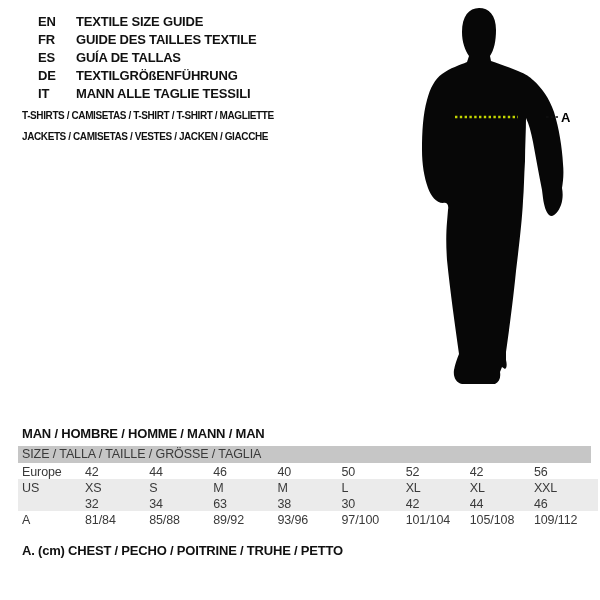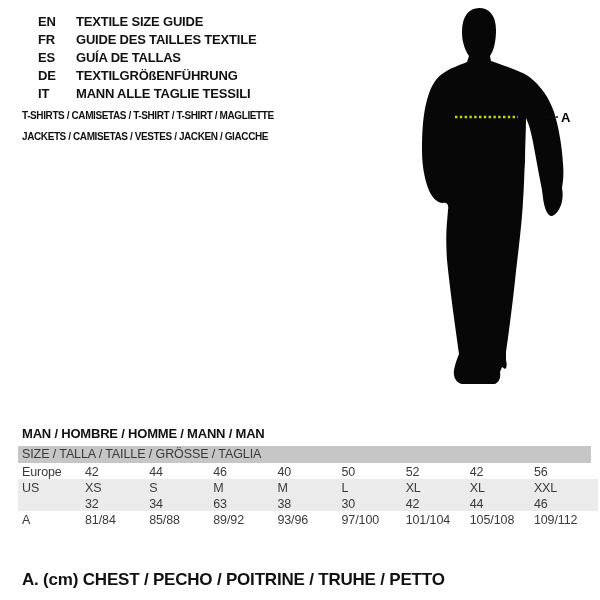--- a/index.html
+++ b/index.html
@@ -35,22 +35,22 @@
     font-size:12.5px; color:var(--table-text,#3a3a3a); letter-spacing:-0.1px; }
   .table-header { height:17px; line-height:17px; width:573px;
     background:var(--header-bg,#c6c6c6); padding-left:4px; box-sizing:border-box;
     white-space:nowrap; overflow:hidden; }
   .t-row { display:flex; height:16px; line-height:18px; }
   .t-row.shaded { background:var(--stripe-bg,#ebebeb); }
   .row-label { width:67px; flex:0 0 67px; padding-left:4px; box-sizing:border-box; }
   .cell { flex:1 1 0; text-align:left; }
 
   
-  .footnote { position:absolute; left:22px; top:570px;
-    font-size:17px; font-weight:bold; letter-spacing:-0.2px; }
+  .footnote { position:absolute; left:22px; top:543px;
+    font-size:13px; font-weight:bold; letter-spacing:-0.2px; }
 </style>
 </head>
 <body style="--bg: #ffffff; --text-dark: #111111; --table-text: #3a3a3a; --header-bg: #c6c6c6; --stripe-bg: #ebebeb;">
 
 <div class="canvas">
 
   <div class="lang-block" id="langList">
       <div class="lang-row">
         <span class="code">EN</span>
         <span>TEXTILE SIZE GUIDE</span>

